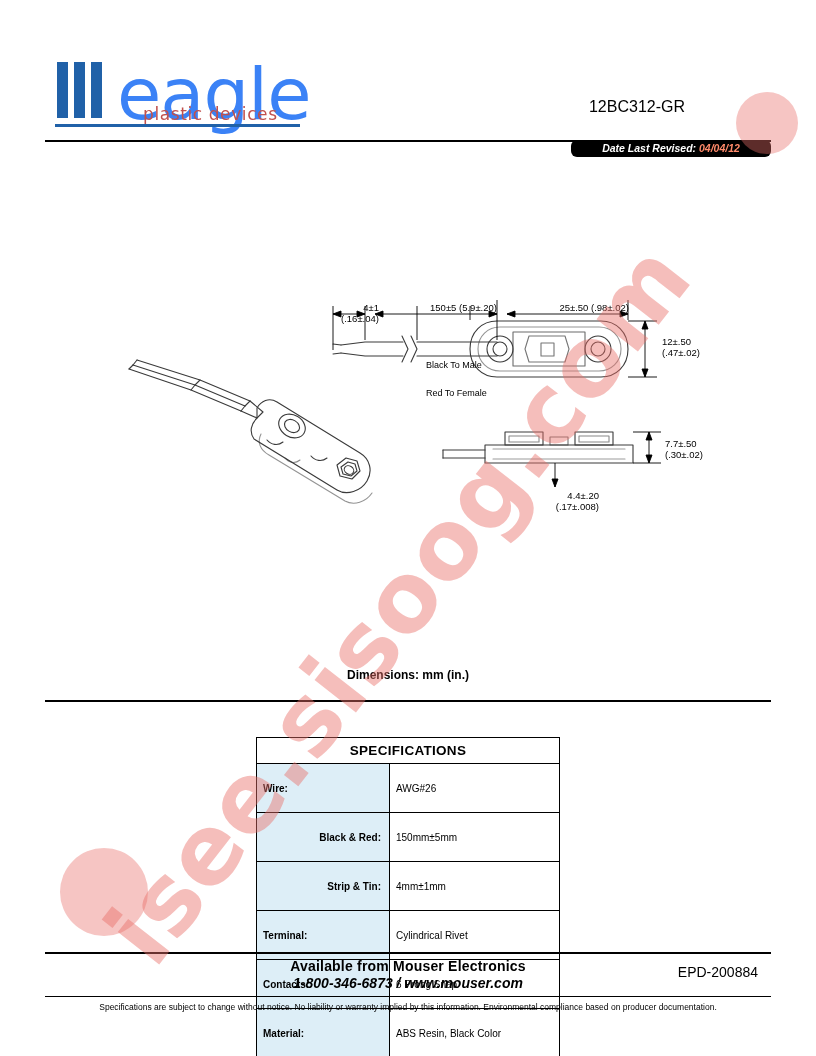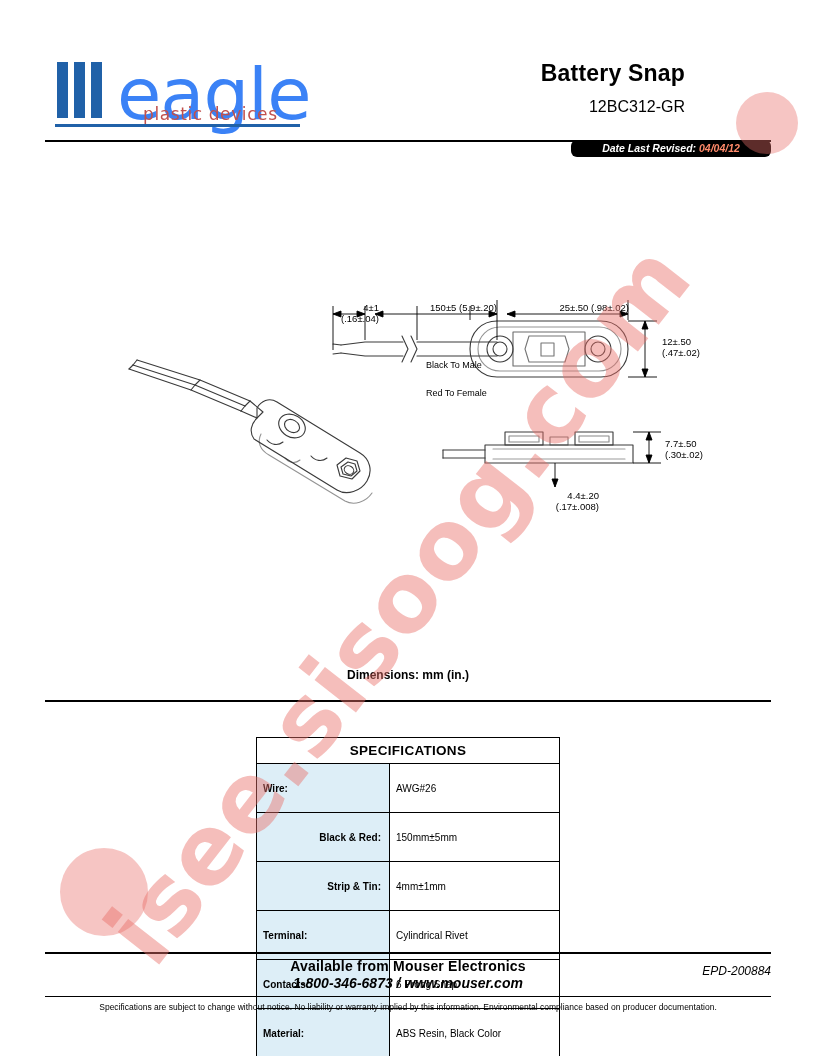--- a/index.html
+++ b/index.html
@@ -218,24 +218,23 @@
   .foot-line2 {
     text-align: center;
     font-size: 14px;
     font-weight: bold;
     font-style: italic;
     color: #000;
     margin-top: 1px;
   }
   .foot-code {
     position: absolute;
-    right: 0; top: 6px;
-    font-size: 12px;
-    color: #000;
-    font-style: italic;
+    right: 13px; top: 6px;
+    font-size: 14px;
+    color: #000;
   }
   .foot-disclaimer {
     position: absolute;
     left: 0; top: 44px;
     width: 726px;
     text-align: center;
     font-size: 8.5px;
     color: #000;
   }
   .foot-rule {
@@ -262,21 +261,20 @@
     <div class="logo">
       <div class="logo-bars">
         <div class="bar b1"></div>
         <div class="bar b2"></div>
         <div class="bar b3"></div>
       </div>
       <div class="logo-eagle">eagle</div>
       <div class="logo-sub">plastic devices</div>
       <div class="logo-underline"></div>
     </div>
-    <div class="title-main">Battery Snap</div>
     <div class="title-part">12BC312-GR</div>
     <div class="rev-box">
       <span>Date Last Revised:</span>
       <span class="rev-date">04/04/12</span>
     </div>
   </div>
 
   <div class="hr hr-top"></div>
 
   <div class="drawing">

